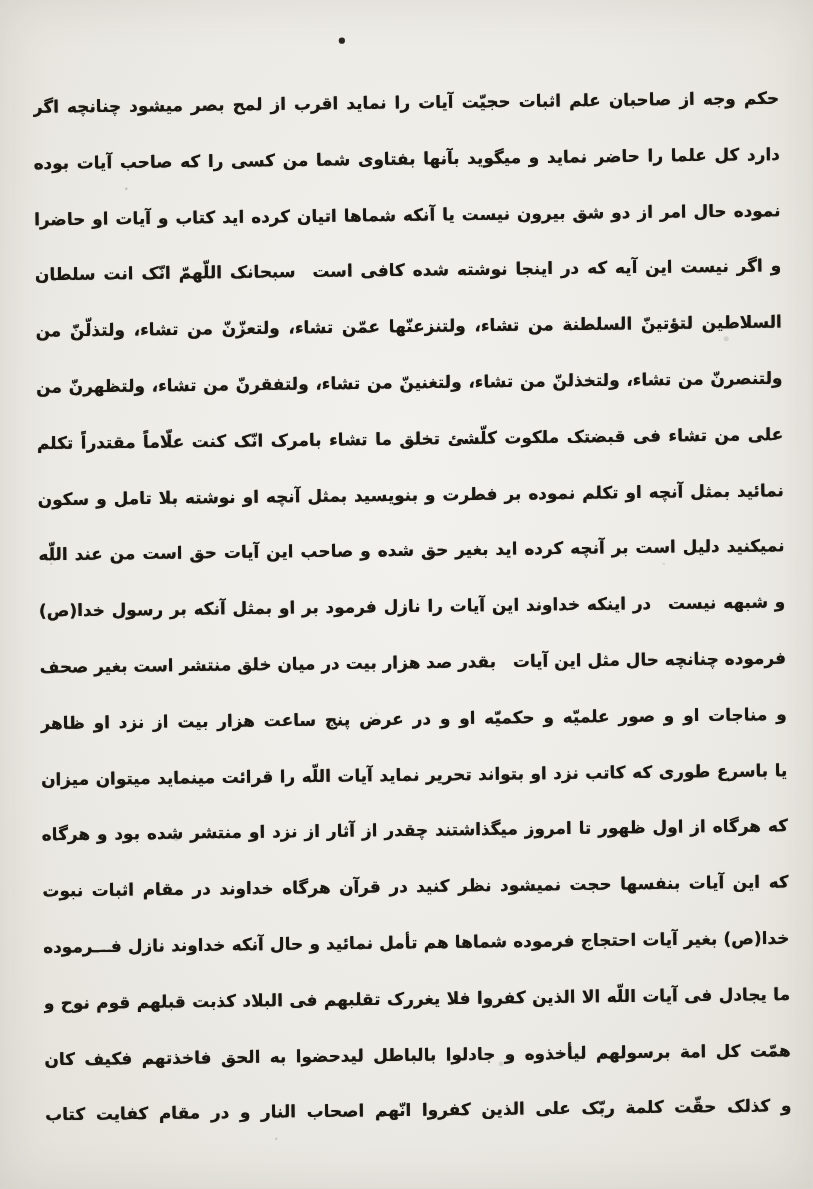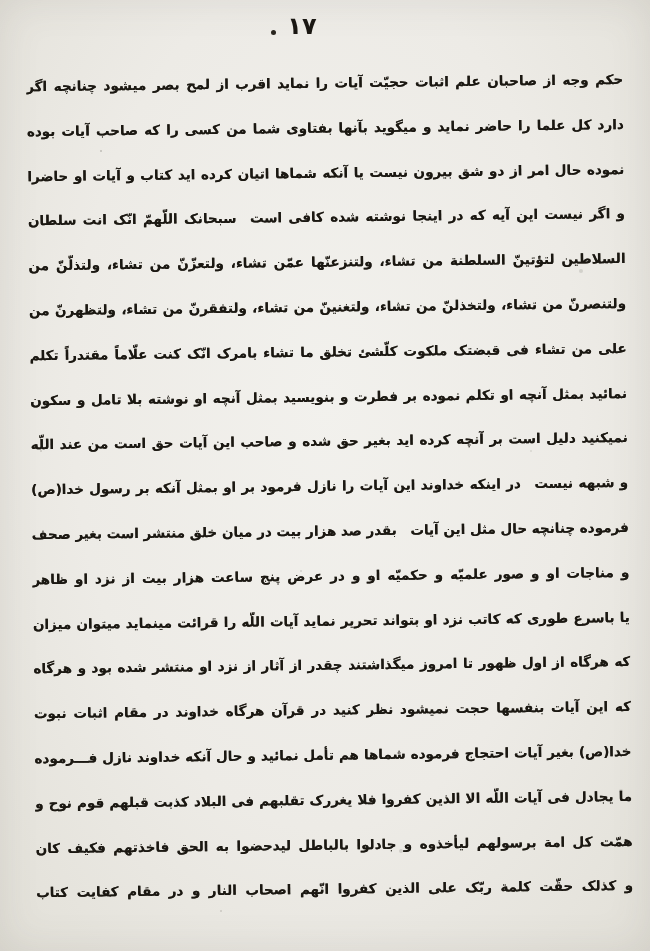--- a/index.html
+++ b/index.html
@@ -66,21 +66,20 @@
   }
 </style>
 </head>
 <body>
 
 <div class="page">
 
   <span class="speck"></span>
   <span class="noise"></span>
 
-  <div class="page-number">١٧</div>
 
   <div class="text-block">
     <p class="line">حکم وجه از صاحبان علم اثبات حجیّت آیات را نماید اقرب از لمح بصر میشود چنانچه اگر اقتدار</p>
     <p class="line">دارد کل علما را حاضر نماید و میگوید بآنها بفتاوی شما من کسی را که صاحب آیات بوده محتجب</p>
     <p class="line">نموده حال امر از دو شق بیرون نیست یا آنکه شماها اتیان کرده اید کتاب و آیات او حاضرا</p>
     <p class="line">و اگر نیست این آیه که در اینجا نوشته شده کافی است سبحانک اللّهمّ انّک انت سلطان</p>
     <p class="line">السلاطین لتؤتینّ السلطنة من تشاء، ولتنزعنّها عمّن تشاء، ولتعزّنّ من تشاء، ولتذلّنّ من تشاء</p>
     <p class="line">ولتنصرنّ من تشاء، ولتخذلنّ من تشاء، ولتغنینّ من تشاء، ولتفقرنّ من تشاء، ولتظهرنّ من تشاء</p>
     <p class="line">علی من تشاء فی قبضتک ملکوت کلّشئ تخلق ما تشاء بامرک انّک کنت علّاماً مقتدراً تکلم</p>
     <p class="line">نمائید بمثل آنچه او تکلم نموده بر فطرت و بنویسید بمثل آنچه او نوشته بلا تامل و سکون قلم و هرگاه</p>

